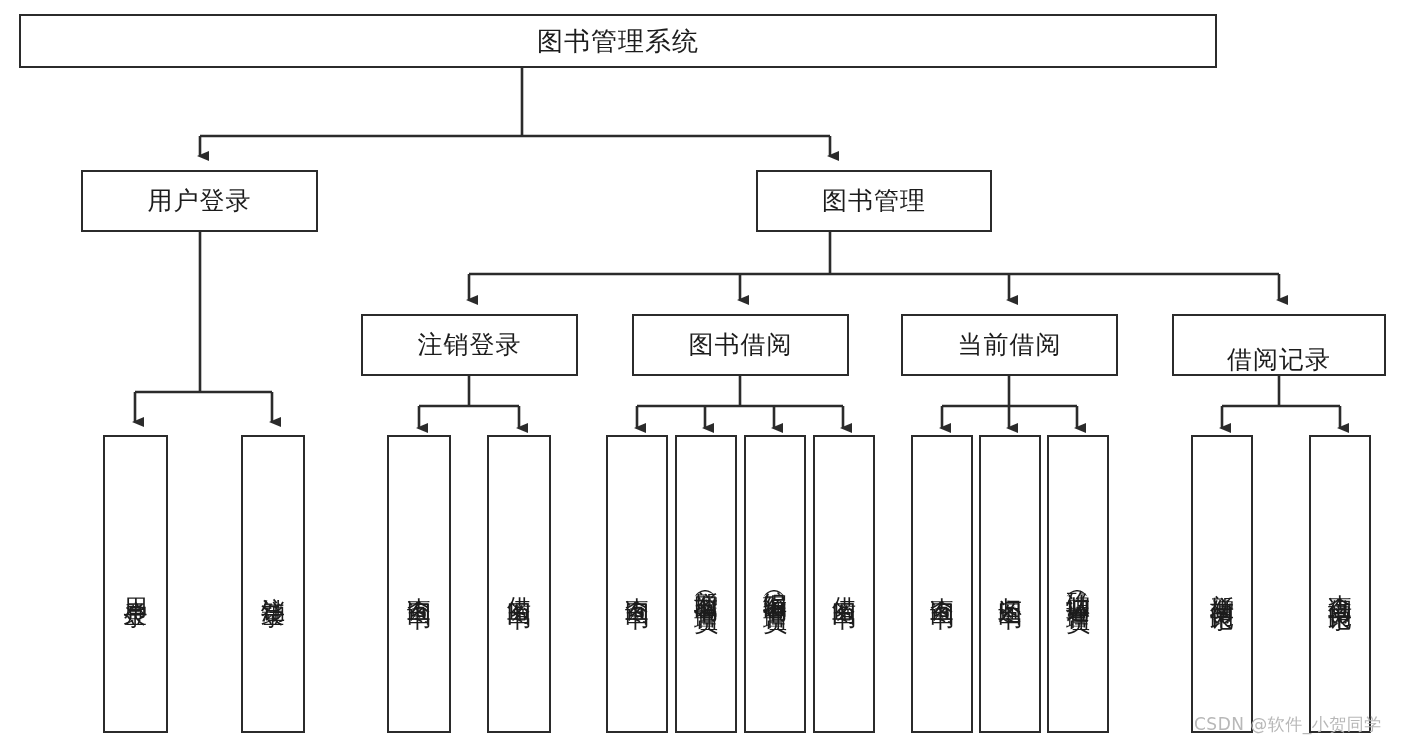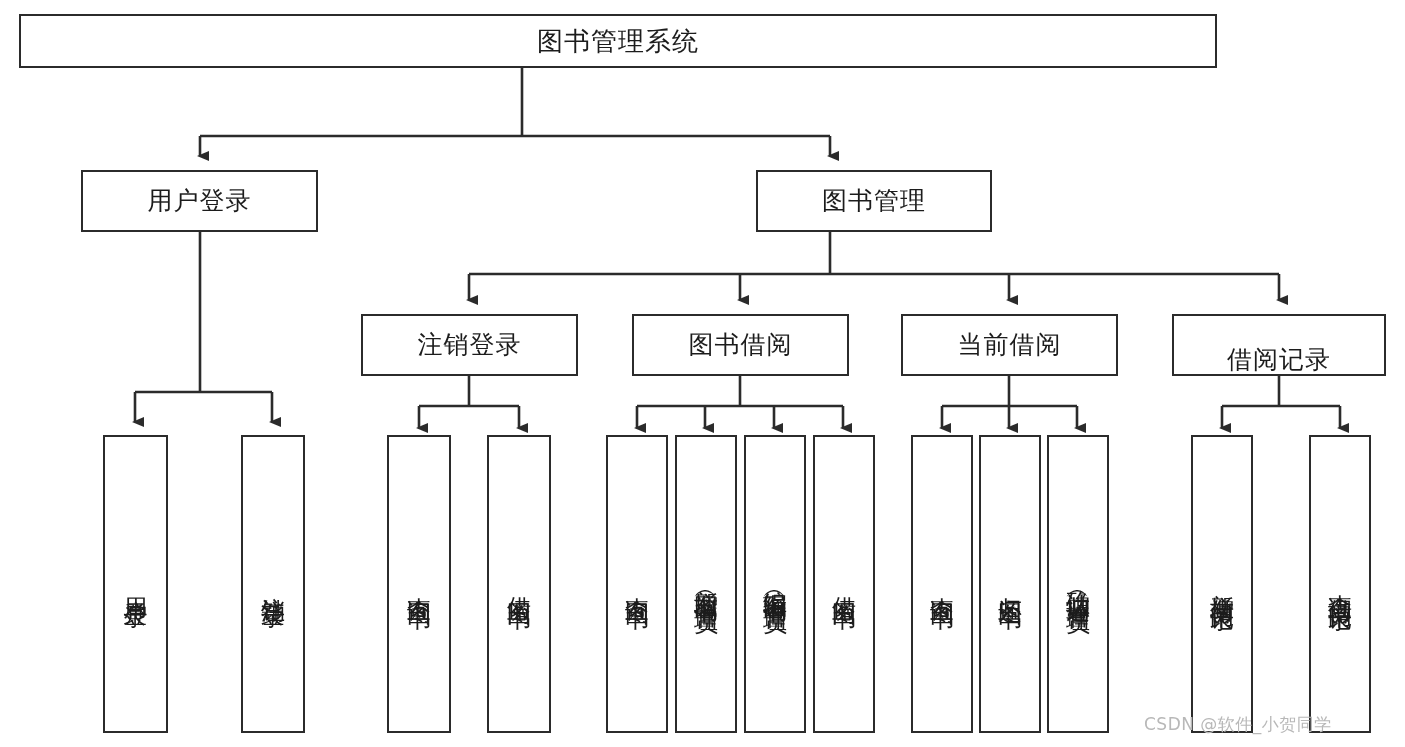--- a/index.html
+++ b/index.html
@@ -188,15 +188,15 @@
     <span class="label">确认归还（管理员）</span>
   </div>
 
   <div class="node v" style="left:1191px; top:435px; width:62px; height:298px;">
     <span class="label">新增借阅记录</span>
   </div>
   <div class="node v" style="left:1309px; top:435px; width:62px; height:298px;">
     <span class="label">查询借阅记录</span>
   </div>
 
-  <div class="watermark" style="left:1144px; top:713px;">CSDN @软件_小贺同学</div>
+  <div class="watermark" style="left:1194px; top:713px;">CSDN @软件_小贺同学</div>
 
 </div>
 
 </body></html>

